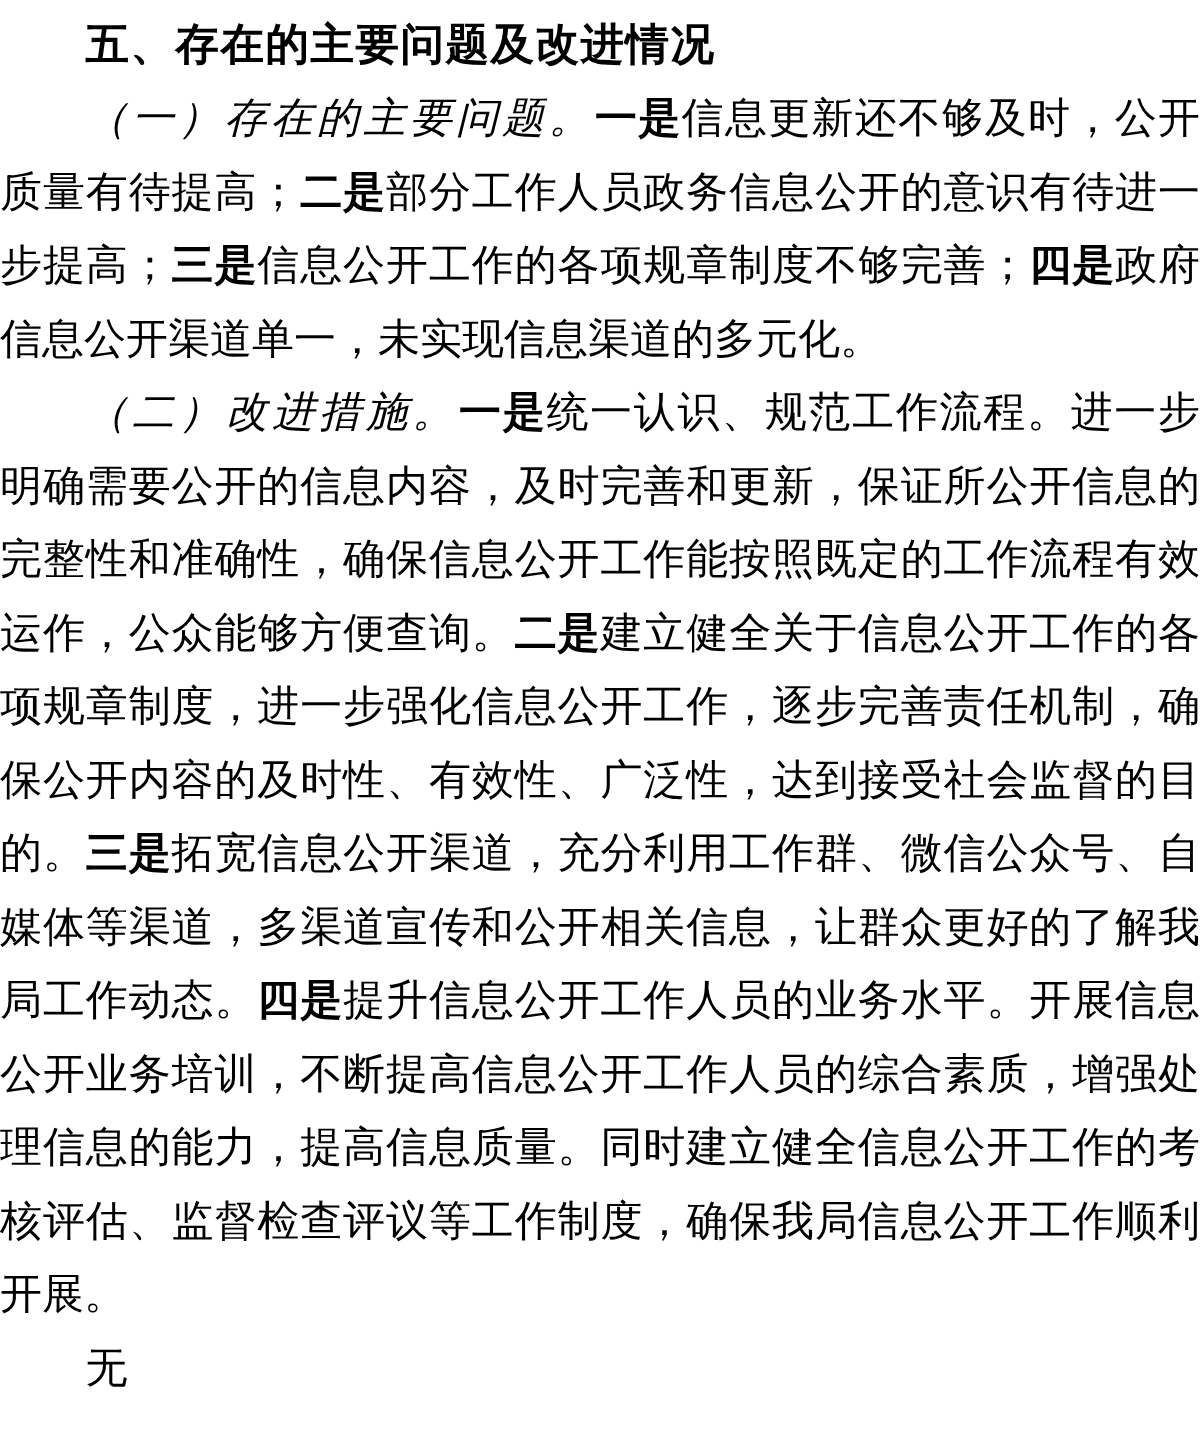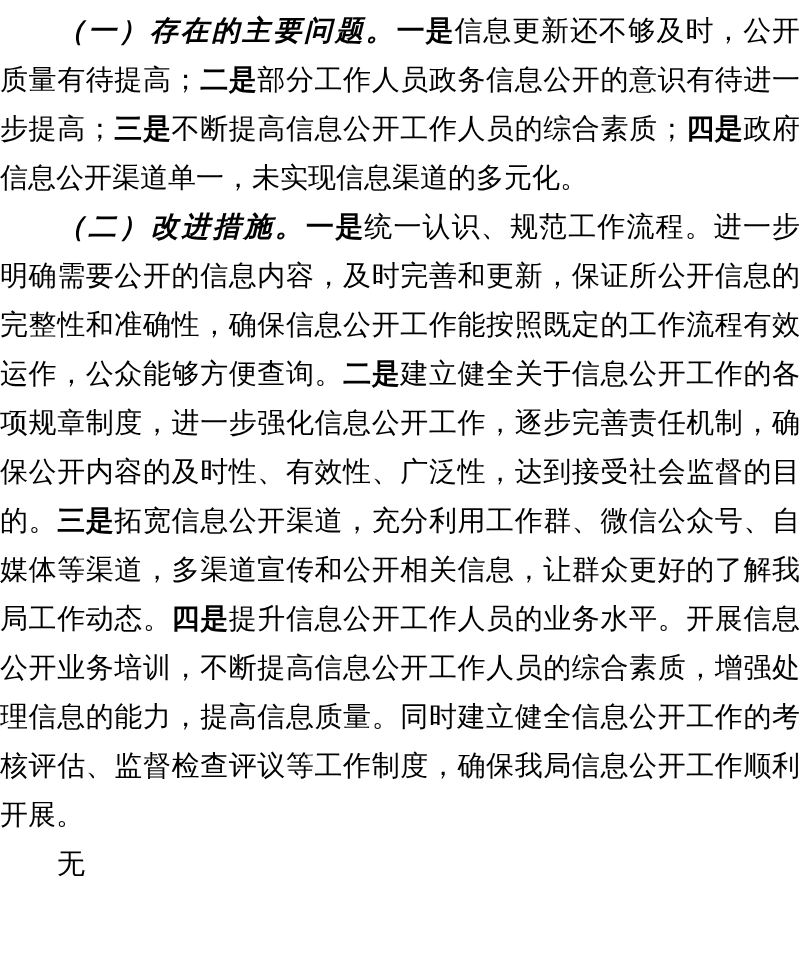--- a/index.html
+++ b/index.html
@@ -34,36 +34,37 @@
     text-align: justify;
     text-justify: inter-character;
     text-indent: 57px;
     word-break: break-all;
     line-break: loose;
   }
   .para.no-just {
     text-align: left;
   }
   .kai {
-    font-weight: bold;
+    font-weight: normal;
     font-style: italic;
     letter-spacing: 2px;
   }
   .b {
     font-weight: bold;
   }
 </style>
 </head>
 <body>
 
 <div class="page">
 
+  <h2 class="heading">五、存在的主要问题及改进情况</h2>
 
   <p class="para">
-    <span class="kai">（一）存在的主要问题。</span><span class="b">一是</span><span>信息更新还不够及时，公开质量有待提高；</span><span class="b">二是</span><span>部分工作人员政务信息公开的意识有待进一步提高；</span><span class="b">三是</span><span>不断提高信息公开工作人员的综合素质；</span><span class="b">四是</span><span>政府信息公开渠道单一，未实现信息渠道的多元化。</span>
+    <span class="kai">（一）存在的主要问题。</span><span class="b">一是</span><span>信息更新还不够及时，公开质量有待提高；</span><span class="b">二是</span><span>部分工作人员政务信息公开的意识有待进一步提高；</span><span class="b">三是</span><span>信息公开工作的各项规章制度不够完善；</span><span class="b">四是</span><span>政府信息公开渠道单一，未实现信息渠道的多元化。</span>
   </p>
 
   <p class="para">
     <span class="kai">（二）改进措施。</span><span class="b">一是</span><span>统一认识、规范工作流程。进一步明确需要公开的信息内容，及时完善和更新，保证所公开信息的完整性和准确性，确保信息公开工作能按照既定的工作流程有效运作，公众能够方便查询。</span><span class="b">二是</span><span>建立健全关于信息公开工作的各项规章制度，进一步强化信息公开工作，逐步完善责任机制，确保公开内容的及时性、有效性、广泛性，达到接受社会监督的目的。</span><span class="b">三是</span><span>拓宽信息公开渠道，充分利用工作群、微信公众号、自媒体等渠道，多渠道宣传和公开相关信息，让群众更好的了解我局工作动态。</span><span class="b">四是</span><span>提升信息公开工作人员的业务水平。开展信息公开业务培训，不断提高信息公开工作人员的综合素质，增强处理信息的能力，提高信息质量。同时建立健全信息公开工作的考核评估、监督检查评议等工作制度，确保我局信息公开工作顺利开展。</span>
   </p>
 
 
   <p class="para no-just">
     <span>无</span>
   </p>

